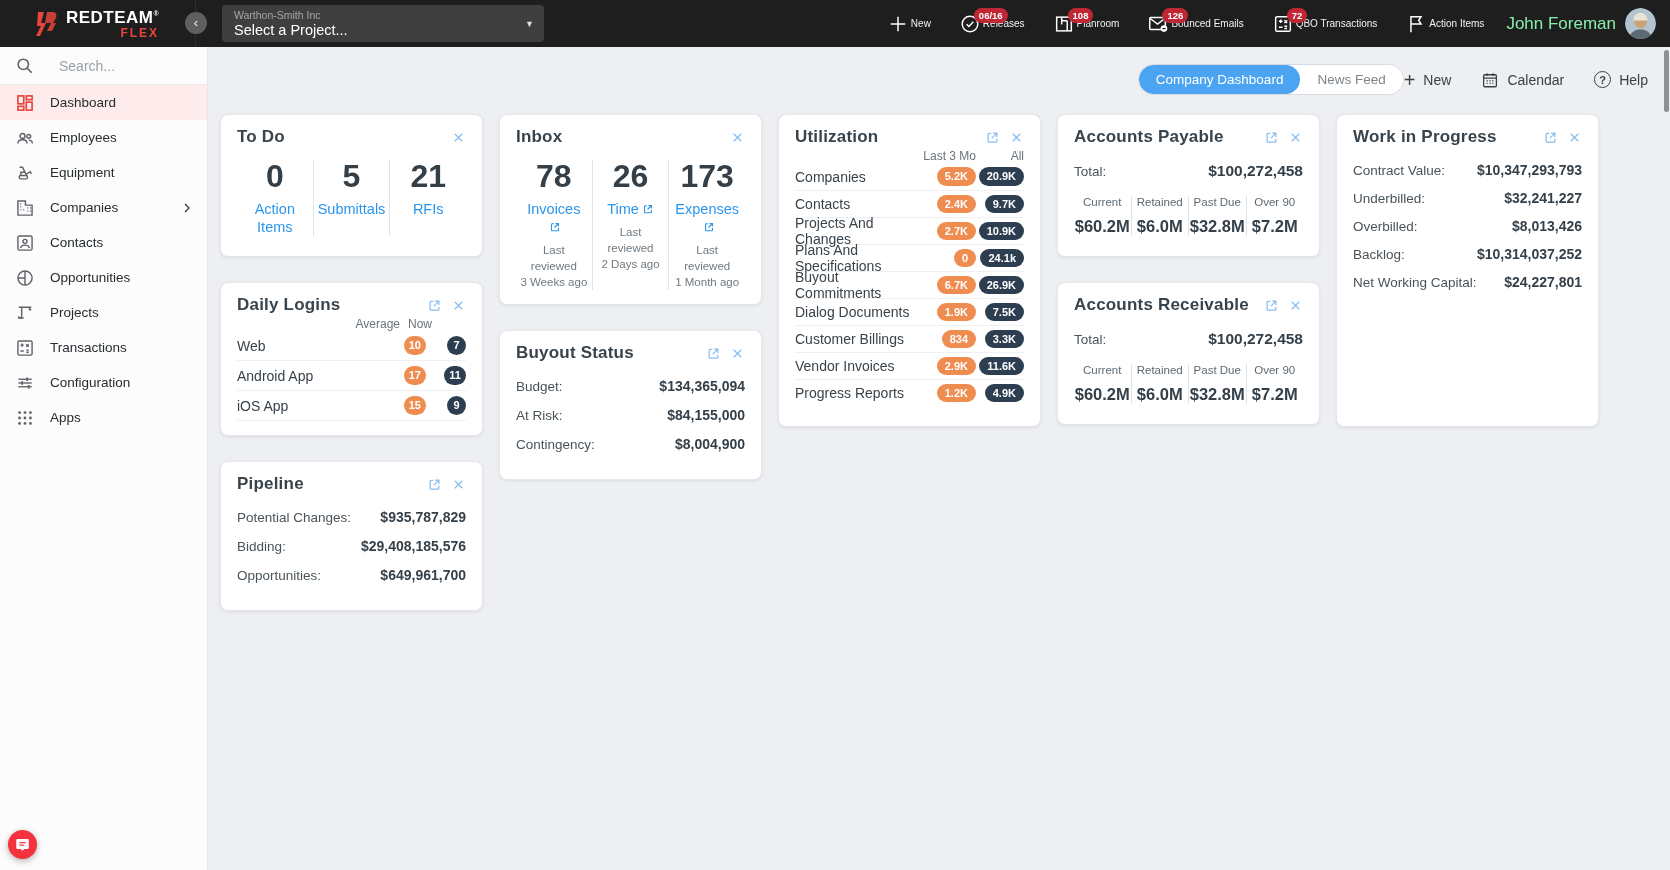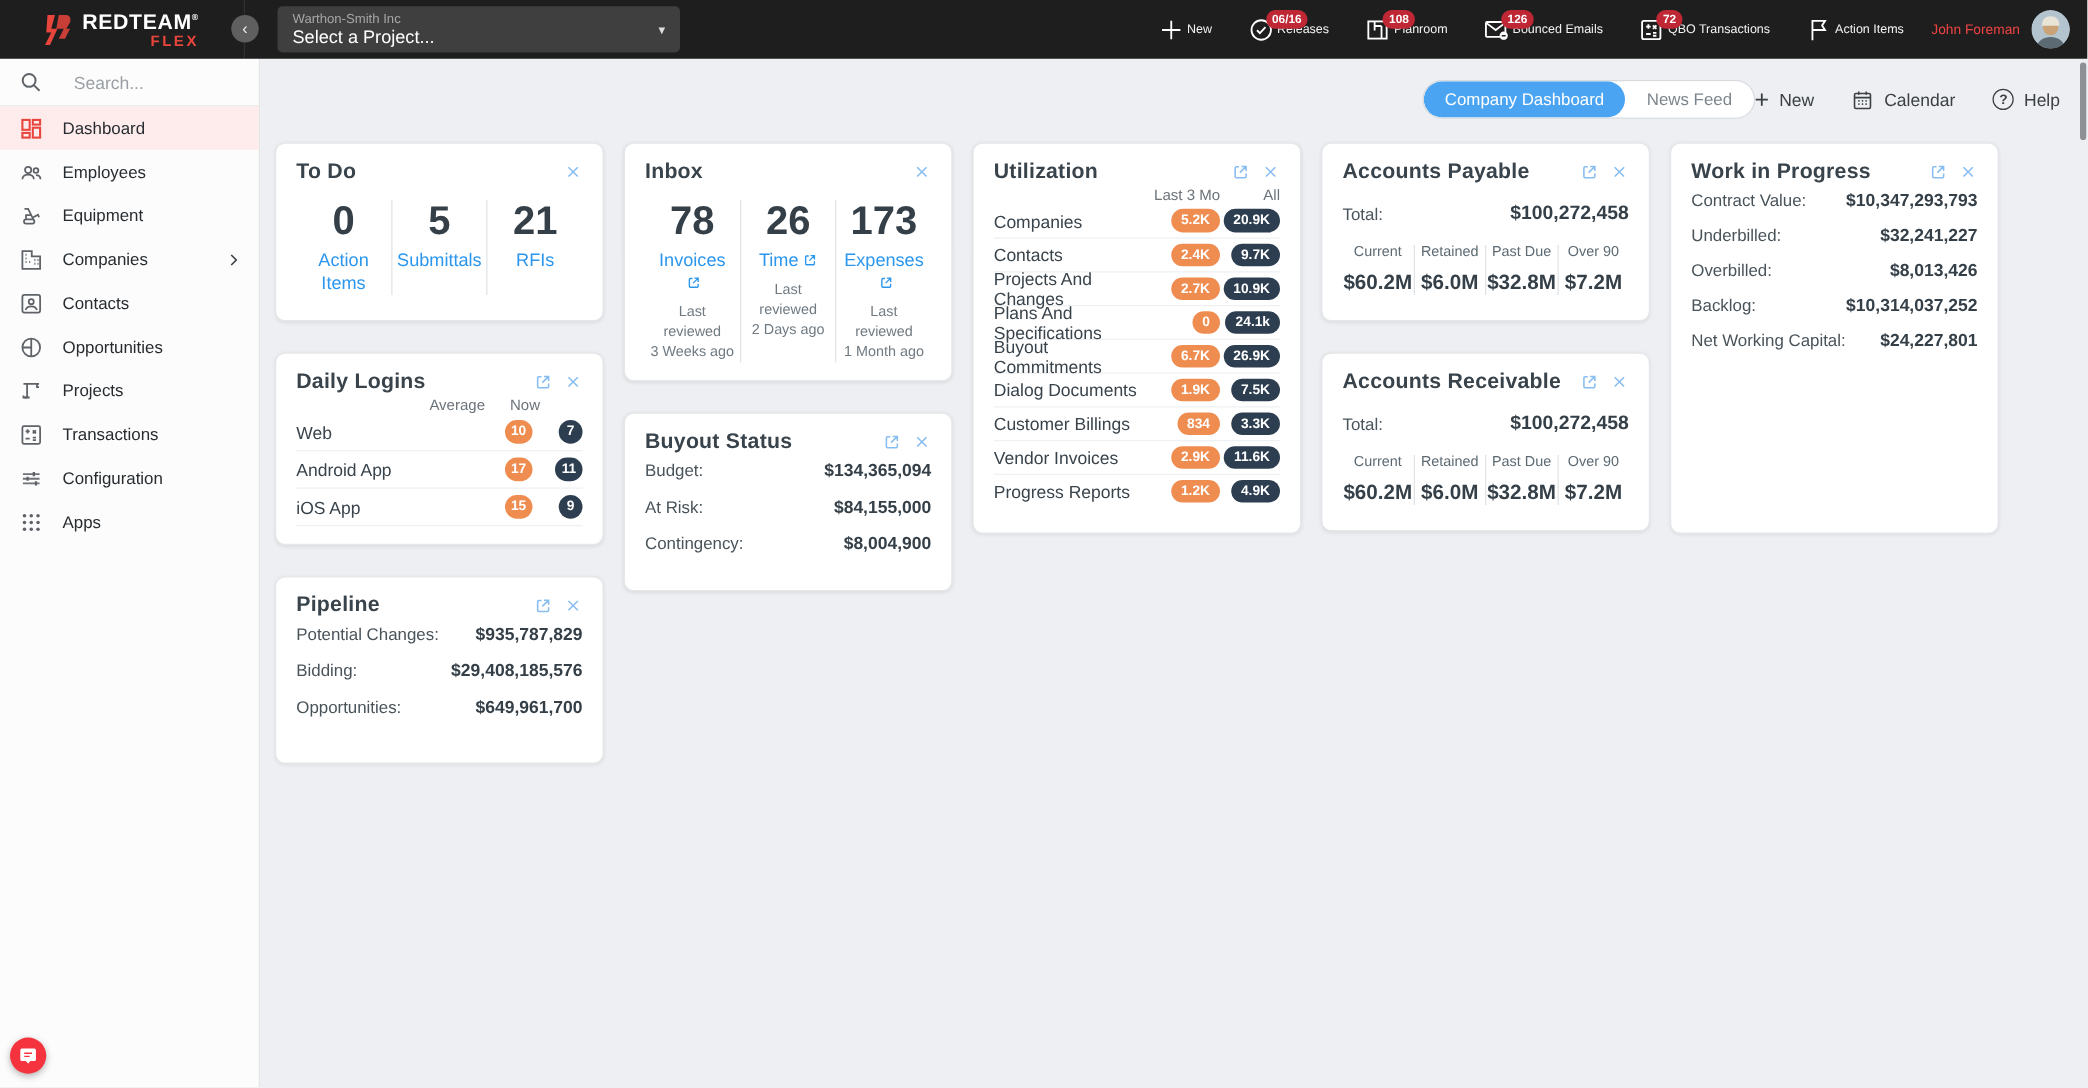--- a/index.html
+++ b/index.html
@@ -21,21 +21,21 @@
   .ps-placeholder { font-size:14.5px; color:#fff; margin-top:1px; }
   .ps-caret { position:absolute; right:10px; top:14px; font-size:9px; color:#ddd; }
   .topbar-spacer { flex:1; }
   .topbar-actions { display:flex; gap:28px; align-items:flex-start; margin-right:22px; }
   .tb-action { position:relative; display:flex; flex-direction:row; align-items:center; gap:2px; cursor:pointer; min-width:30px; }
   .tb-icon { width:22px; height:22px; color:#fff; }
   .tb-icon svg { width:22px; height:22px; display:block; }
   .tb-label { font-size:10px; color:#f2f2f2; white-space:nowrap; }
   .tb-badge { position:absolute; top:-5px; left:15px; background:#bf2734; color:#fff; font-size:9.5px; font-weight:700; border-radius:9px; padding:2px 5px; white-space:nowrap; }
   .user { display:flex; align-items:center; gap:9px; margin-right:14px; cursor:pointer; }
-  .user-name { font-size:11px; color:#ef4444; white-space:nowrap; }
+  .user-name { font-size:17px; color:#86efac; white-space:nowrap; }
   .avatar { width:31px; height:31px; border-radius:50%; overflow:hidden; display:block; flex:none; }
 
   
   .sidebar { position:absolute; top:47px; left:0; width:208px; bottom:0; background:#fcfcfc; border-right:1px solid #e4e6e8; z-index:4; }
   .search-row { height:38px; display:flex; align-items:center; gap:25px; padding:0 14px 0 15px; border-bottom:1px solid #ebebeb; }
   .search-row svg { width:19px; height:19px; color:#5f6368; flex:none; }
   .search-input { border:none; outline:none; background:transparent; font-size:14px; color:#333; width:100%; font-family:"Liberation Sans",sans-serif; }
   .search-input::placeholder { color:#9aa0a6; }
   .nav-item { height:35px; display:flex; align-items:center; gap:15px; padding:0 12px 0 15px; font-size:13.5px; color:#272c30; cursor:pointer; }
   .nav-item .nav-icon { width:20px; height:20px; color:#5f6368; flex:none; }
@@ -88,37 +88,37 @@
   .u-row { display:flex; align-items:center; height:27px; }
   .u-row + .u-row, .u-row.bb { border-top:1px solid #eef0f2; }
   .u-row .u-label { flex:1; font-size:14px; color:#39434b; }
   .u-slot1 { width:52px; display:flex; justify-content:flex-end; }
   .u-slot2 { width:48px; display:flex; justify-content:flex-end; }
   .pill { color:#fff; font-size:11px; font-weight:700; border-radius:10px; padding:2px 8px; line-height:1.3; }
   .pill.orange { background:#ef8d51; }
   .pill.dark { background:#2d3e50; }
   .pill.round { min-width:19px; height:19px; padding:0 5px; display:flex; align-items:center; justify-content:center; border-radius:10px; }
 
-  .dl-head { display:flex; justify-content:flex-end; gap:20px; padding-right:34px; font-size:12px; color:#6b737a; margin-top:2px; }
+  .dl-head { display:flex; justify-content:flex-end; gap:8px; padding-right:34px; font-size:12px; color:#6b737a; margin-top:2px; }
   .dl-row { display:flex; align-items:center; height:30px; border-bottom:1px solid #eef0f2; }
   .dl-row .u-label { flex:1; font-size:14px; color:#39434b; }
   .dl-slot { width:40px; display:flex; justify-content:flex-end; align-items:center; }
 
   
   .total-row { display:flex; justify-content:space-between; align-items:center; margin:15px 0 16px; }
   .total-label { font-size:13.5px; color:#4a545b; }
   .total-value { font-size:15.5px; font-weight:700; color:#343f48; }
   .acct-cols { display:flex; }
   .acct-col { flex:1; text-align:center; }
   .acct-col + .acct-col { border-left:1px solid #dfe3e6; }
   .acct-h { font-size:11.5px; color:#5d6a73; margin-bottom:9px; }
   .acct-v { font-size:16.5px; font-weight:700; color:#343f48; }
 
   
-  .kv-rows { margin-top:5px; }
+  .kv-rows { margin-top:15px; }
   .kv-row { display:flex; justify-content:space-between; align-items:baseline; margin-bottom:12px; }
   .kv-row:last-child { margin-bottom:0;text-align:right; }
   .kv-label { font-size:13.5px; color:#49535a; }
   .kv-value { font-size:14px; font-weight:700; color:#343f48; }
   .kv-rows.wide .kv-row { margin-bottom:13px; }
 
   .scroll-thumb { position:absolute; right:1px; top:50px; width:5px; height:62px; background:#8d9196; border-radius:3px; }
 </style>
 </head>
 <body>

